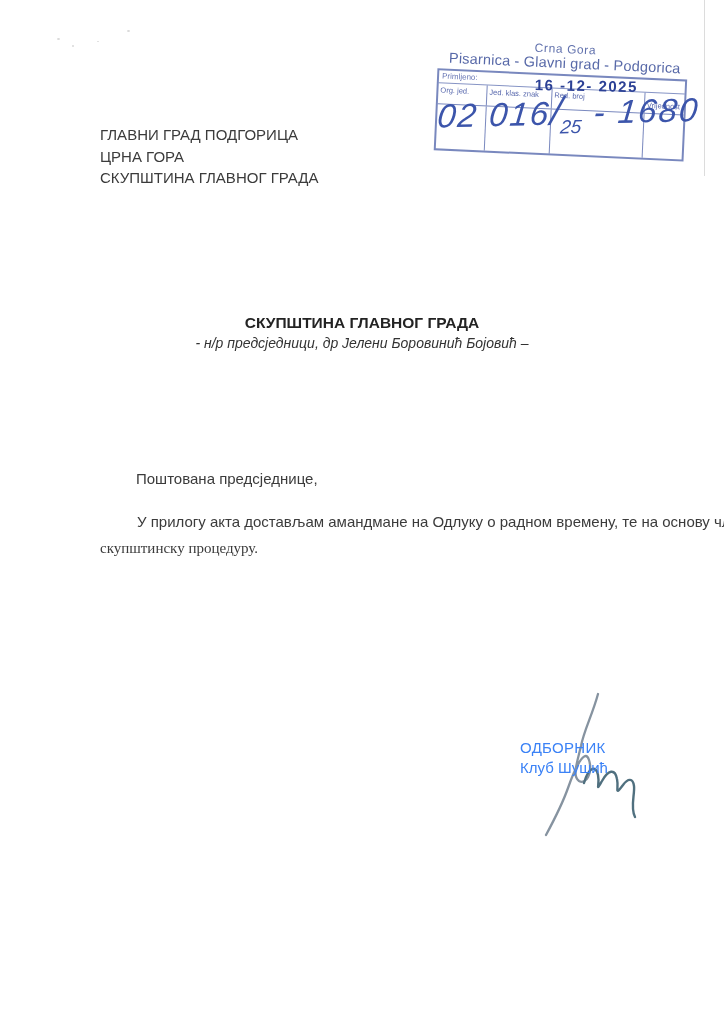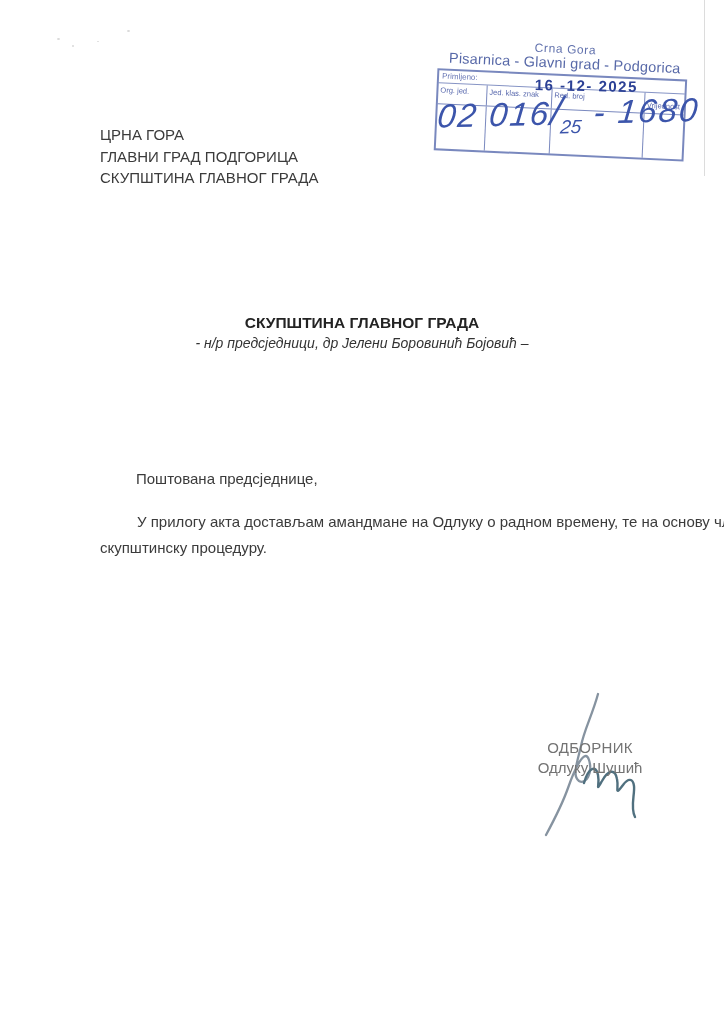--- a/index.html
+++ b/index.html
@@ -37,24 +37,24 @@
   
   .recipient{position:absolute;left:0;top:314px;width:724px;text-align:center;}
   .recipient-title{font-weight:bold;font-size:15.5px;color:#232323;}
   .recipient-att{font-style:italic;font-size:14px;color:#333;margin-top:3px;}
 
   
   .salutation{position:absolute;left:136px;top:470px;font-size:15px;color:#3b3b3b;}
   .paragraph{position:absolute;left:100px;top:509px;width:562px;font-size:15px;line-height:26px;color:#3b3b3b;}
   .para-line{text-align:justify;text-align-last:justify;white-space:nowrap;}
   .para-line.first{text-indent:37px;}
-  .para-line.last{text-align:right;text-align-last:left;}
+  .para-line.last{text-align:right;text-align-last:left;font-family:Liberation Serif, serif;}
 
   
-  .sig-block{position:absolute;left:520px;top:739px;width:140px;text-align:center;font-size:15px;color:#737373;}
+  .sig-block{position:absolute;left:520px;top:739px;width:140px;text-align:left;font-size:15px;color:#3b82f6;}
   .sig-role{letter-spacing:.3px;}
   .sig-name{margin-top:3px;}
   .sig-svg{position:absolute;left:522px;top:680px;}
 </style>
 </head>
 <body>
 
 <div class="page">
 
   <div class="speck" style="left:57px;top:38px;width:3px;height:2px;"></div>
@@ -79,38 +79,38 @@
         <div class="stamp-cell c2"></div>
         <div class="stamp-cell c3"></div>
         <div class="stamp-cell c4"></div>
       </div>
     </div>
     <div class="stamp-date">16 -12- 2025</div>
     <div class="stamp-number"><span>02 016</span><span class="num-slash">/</span><span class="num-sub">25</span> <span>- 1680</span></div>
   </div>
 
   <div class="header-block">
+    <div>ГЛАВНИ ГРАД ПОДГОРИЦА</div>
     <div>ЦРНА ГОРА</div>
-    <div>ГЛАВНИ ГРАД ПОДГОРИЦА</div>
     <div>СКУПШТИНА ГЛАВНОГ ГРАДА</div>
   </div>
 
   <div class="recipient">
     <div class="recipient-title">СКУПШТИНА ГЛАВНОГ ГРАДА</div>
     <div class="recipient-att">- н/р предсједници, др Јелени Боровинић Бојовић –</div>
   </div>
 
   <div class="salutation">Поштована предсједнице,</div>
   <div class="paragraph">
     <div class="para-line first">У прилогу акта достављам амандмане на Одлуку о радном времену, те на основу чл.</div>
     <div class="para-line last">скупштинску процедуру.</div>
   </div>
 
   <svg class="sig-svg" width="170" height="175" viewBox="0 0 170 175">
     <path d="M76,14 C70,36 62,50 59,66 C55,83 50,96 57,101 C64,105 71,93 67,80 C63,67 53,88 46,108 C40,125 31,142 24,155" fill="none" stroke="#8693a0" stroke-width="2.3" stroke-linecap="round"></path>
     <path d="M62,103 C66,88 74,84 76,95 C78,105 73,113 80,101 C86,90 93,88 95,99 C97,108 92,117 101,105 C106,98 111,98 112,106 C113,114 108,128 113,137" fill="none" stroke="#50707f" stroke-width="2.4" stroke-linecap="round"></path>
   </svg>
   <div class="sig-block">
     <div class="sig-role">ОДБОРНИК</div>
-    <div class="sig-name">Одлуку Шушић</div>
+    <div class="sig-name">Клуб Шушић</div>
   </div>
 
 </div>
 
 </body></html>

